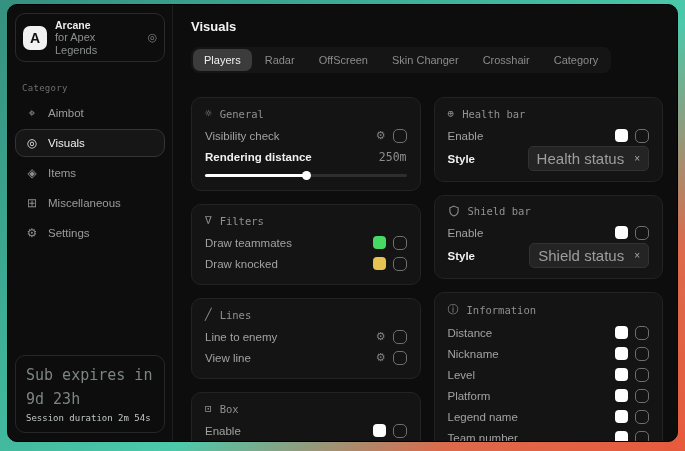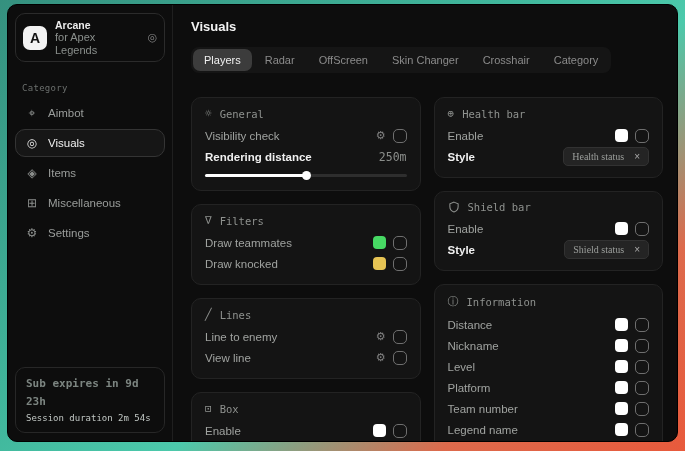--- a/index.html
+++ b/index.html
@@ -41,21 +41,21 @@
     border:1px solid transparent; border-radius:10px; margin-bottom:2px;
     color:#9a9d9b; font-size:11.5px; cursor:pointer;
   }
   .nav-item .ni-icon{ font-size:12px; width:14px; text-align:center; color:#8b8e8c; }
   .nav-item.active{ color:#f0f0f0; background:#161616; border-color:#343434; }
   .nav-item.active .ni-icon{ color:#e8e8e8; }
   .side-footer{
     margin-top:auto; border:1px solid #272727; border-radius:10px;
     padding:7px 10px; font-family:"DejaVu Sans Mono",monospace; line-height:1.6;
   }
-  .sf-1{ color:#7c8581; font-size:11px;font-weight:bold; }
+  .sf-1{ color:#7c8581; font-size:15px; }
   .sf-2{ color:#c2c8c5; font-size:9px; }
   
   .main{ flex:1; padding:14px 14px 0 18px; overflow:hidden; }
   .page-title{ color:#f2f2f2; font-size:13px; font-weight:700; margin-bottom:13px; }
   .tabstrip{
     display:inline-flex; align-items:center; background:#151515;
     border-radius:8px; padding:2px; gap:2px; margin-bottom:24px;
   }
   .tab{
     color:#8b8b8b; font-size:11px; padding:5px 11px; border-radius:7px; cursor:pointer;
@@ -97,21 +97,21 @@
   }
   .slider-thumb{
     position:absolute; top:1px; width:9px; height:9px; margin-left:-4px;
     background:#ffffff; border-radius:50%;
   }
   .tag{
     display:inline-flex; align-items:center; gap:10px;
     background:#242424; border:1px solid #323232; border-radius:5px;
     padding:3px 8px; cursor:pointer;
   }
-  .tag-txt{ color:#9c9f9c; font-size:10px; font-family:Liberation Serif, serif; }
+  .tag-txt{ color:#9c9f9c; font-size:15px; font-family:Liberation Sans, sans-serif; }
   .tag-x{ color:#aaaaaa; font-size:10px; line-height:1; }
 </style>
 </head>
 <body>
 
 <div class="window">
 
   <aside class="sidebar">
     <div class="brand">
       <div class="logo">A</div>
@@ -324,28 +324,28 @@
             </span>
           </div>
           <div class="row">
             <span class="lbl">Platform</span>
             <span class="ctrl">
               <span class="swatch" style="background: rgb(255, 255, 255);"></span>
               <span class="checkbox"></span>
             </span>
           </div>
           <div class="row">
+            <span class="lbl">Legend name</span>
+            <span class="ctrl">
+              <span class="swatch" style="background: rgb(255, 255, 255);"></span>
+              <span class="checkbox"></span>
+            </span>
+          </div>
+          <div class="row">
             <span class="lbl">Team number</span>
-            <span class="ctrl">
-              <span class="swatch" style="background: rgb(255, 255, 255);"></span>
-              <span class="checkbox"></span>
-            </span>
-          </div>
-          <div class="row">
-            <span class="lbl">Legend name</span>
             <span class="ctrl">
               <span class="swatch" style="background: rgb(255, 255, 255);"></span>
               <span class="checkbox"></span>
             </span>
           </div>
           <div class="row">
             <span class="lbl">Weapon in hands</span>
             <span class="ctrl">
               <span class="swatch" style="background: rgb(255, 255, 255);"></span>
               <span class="checkbox"></span>

